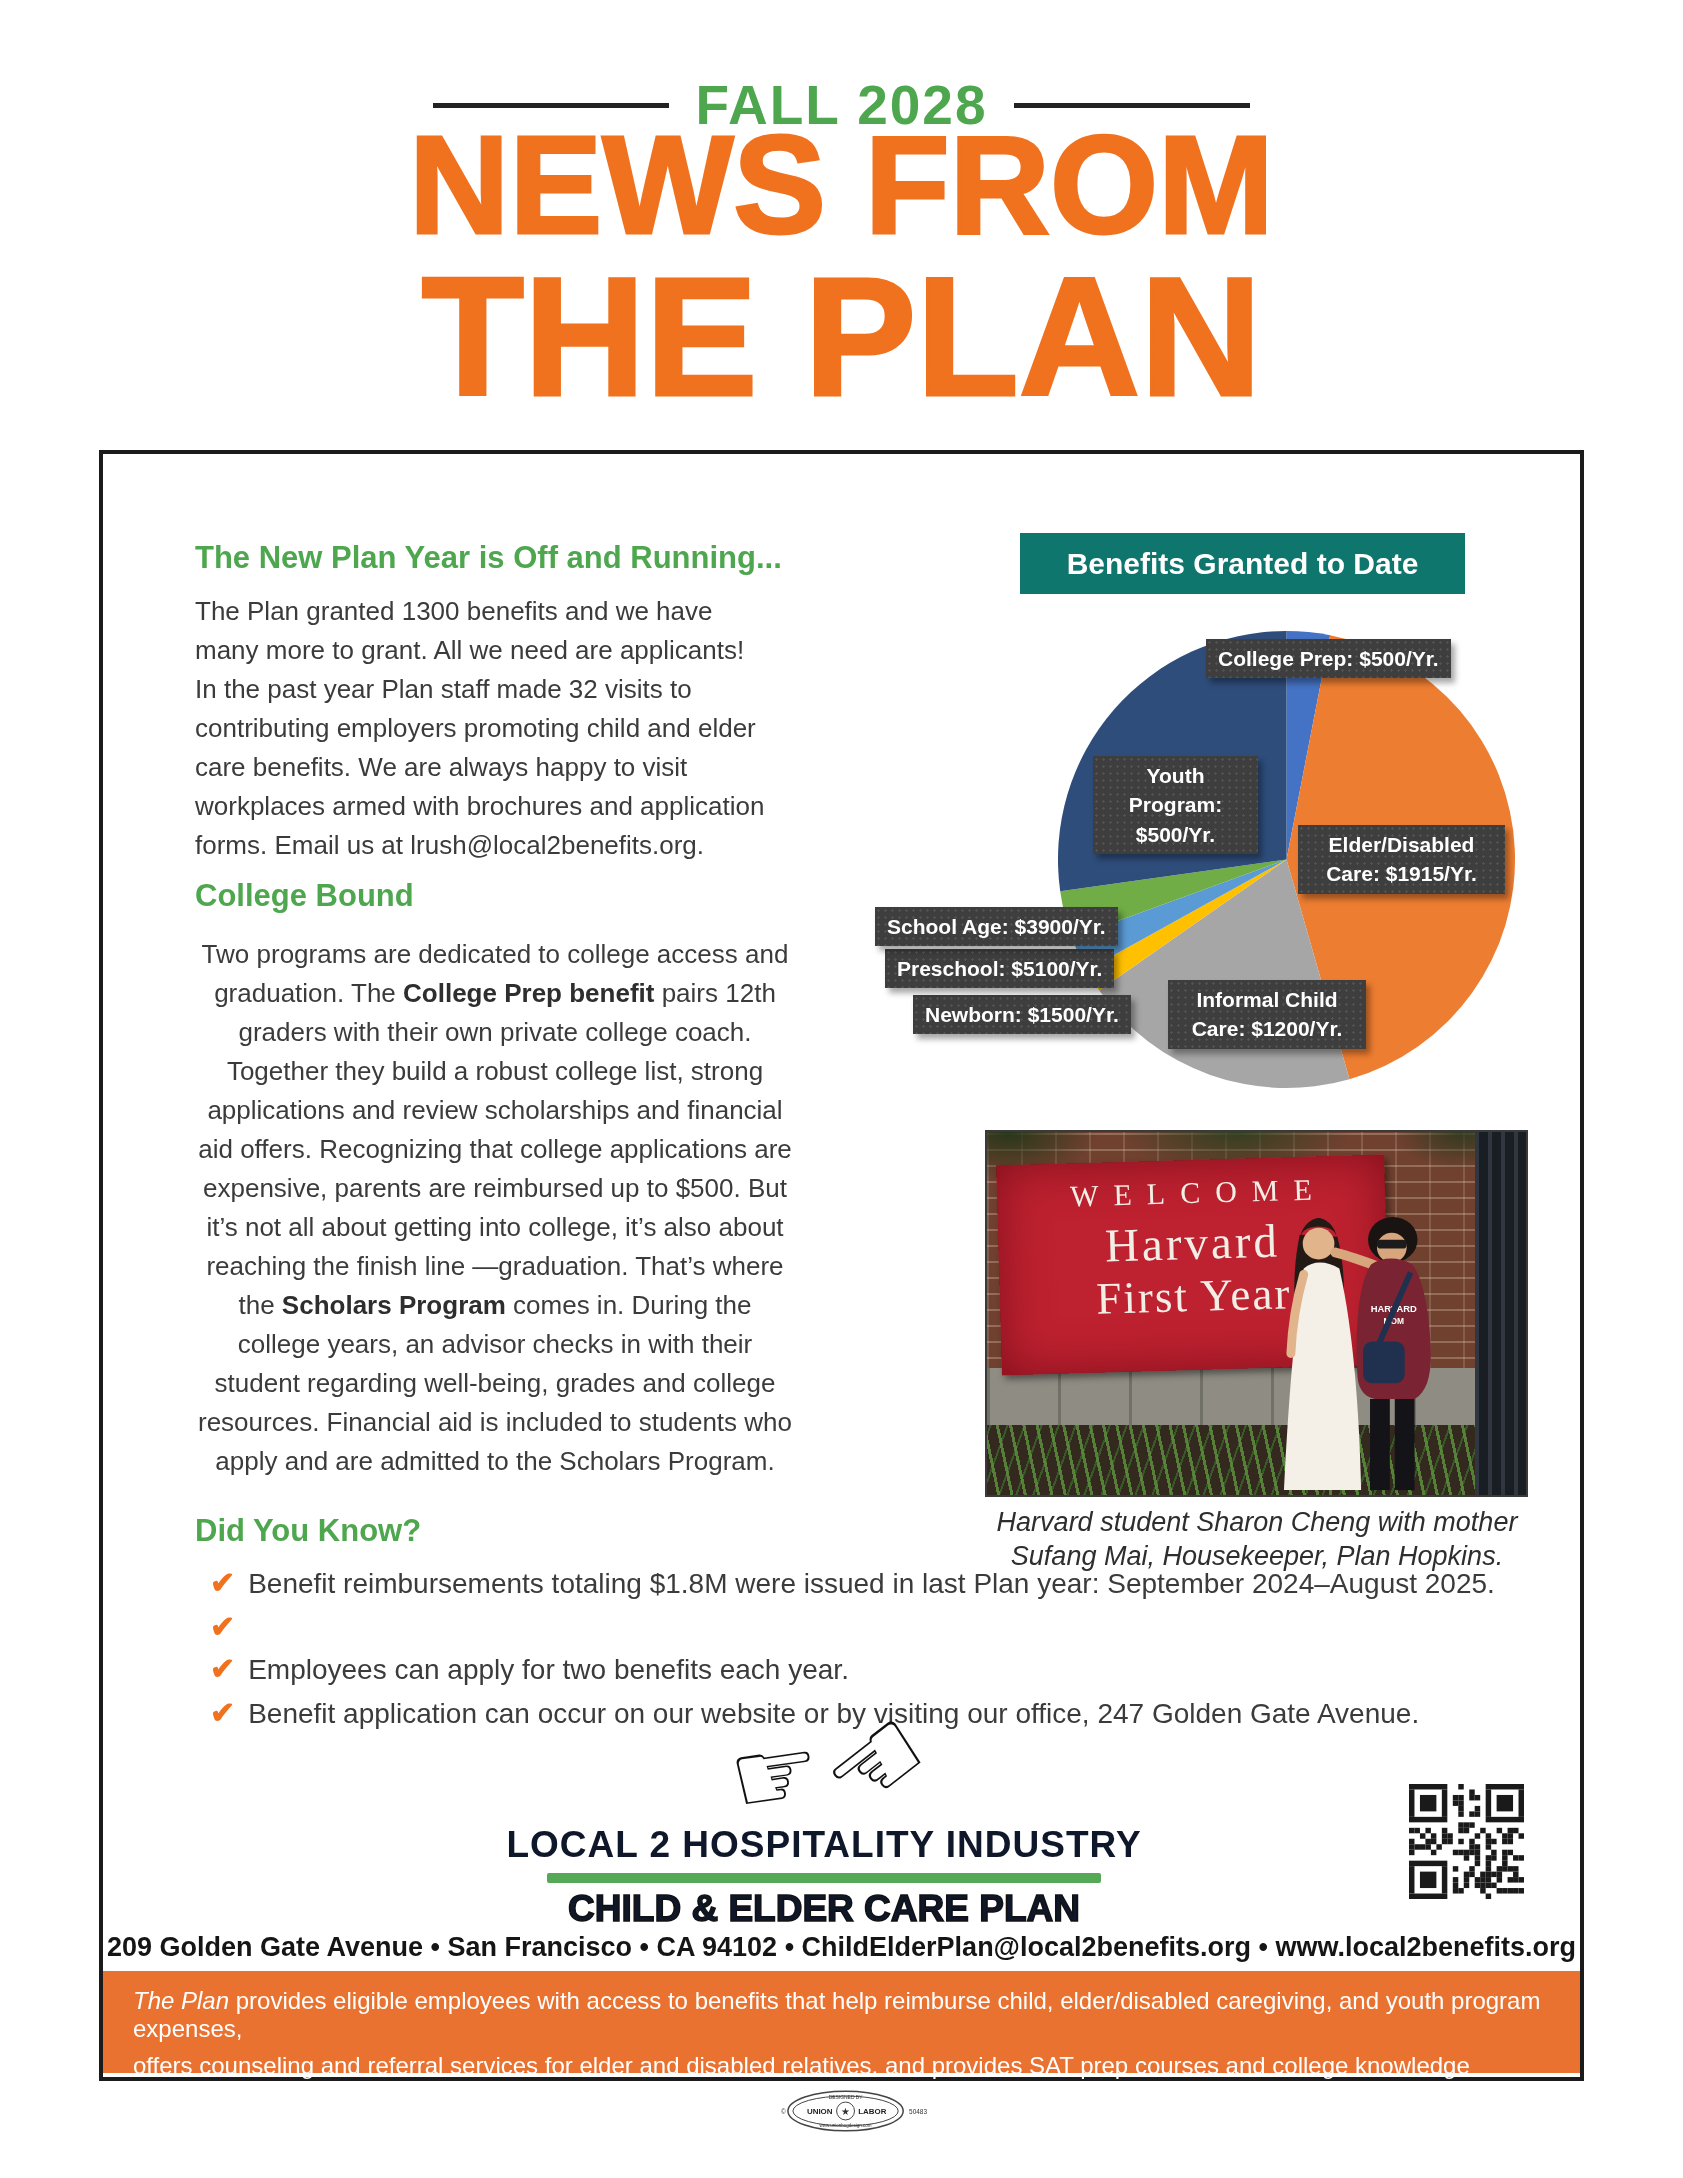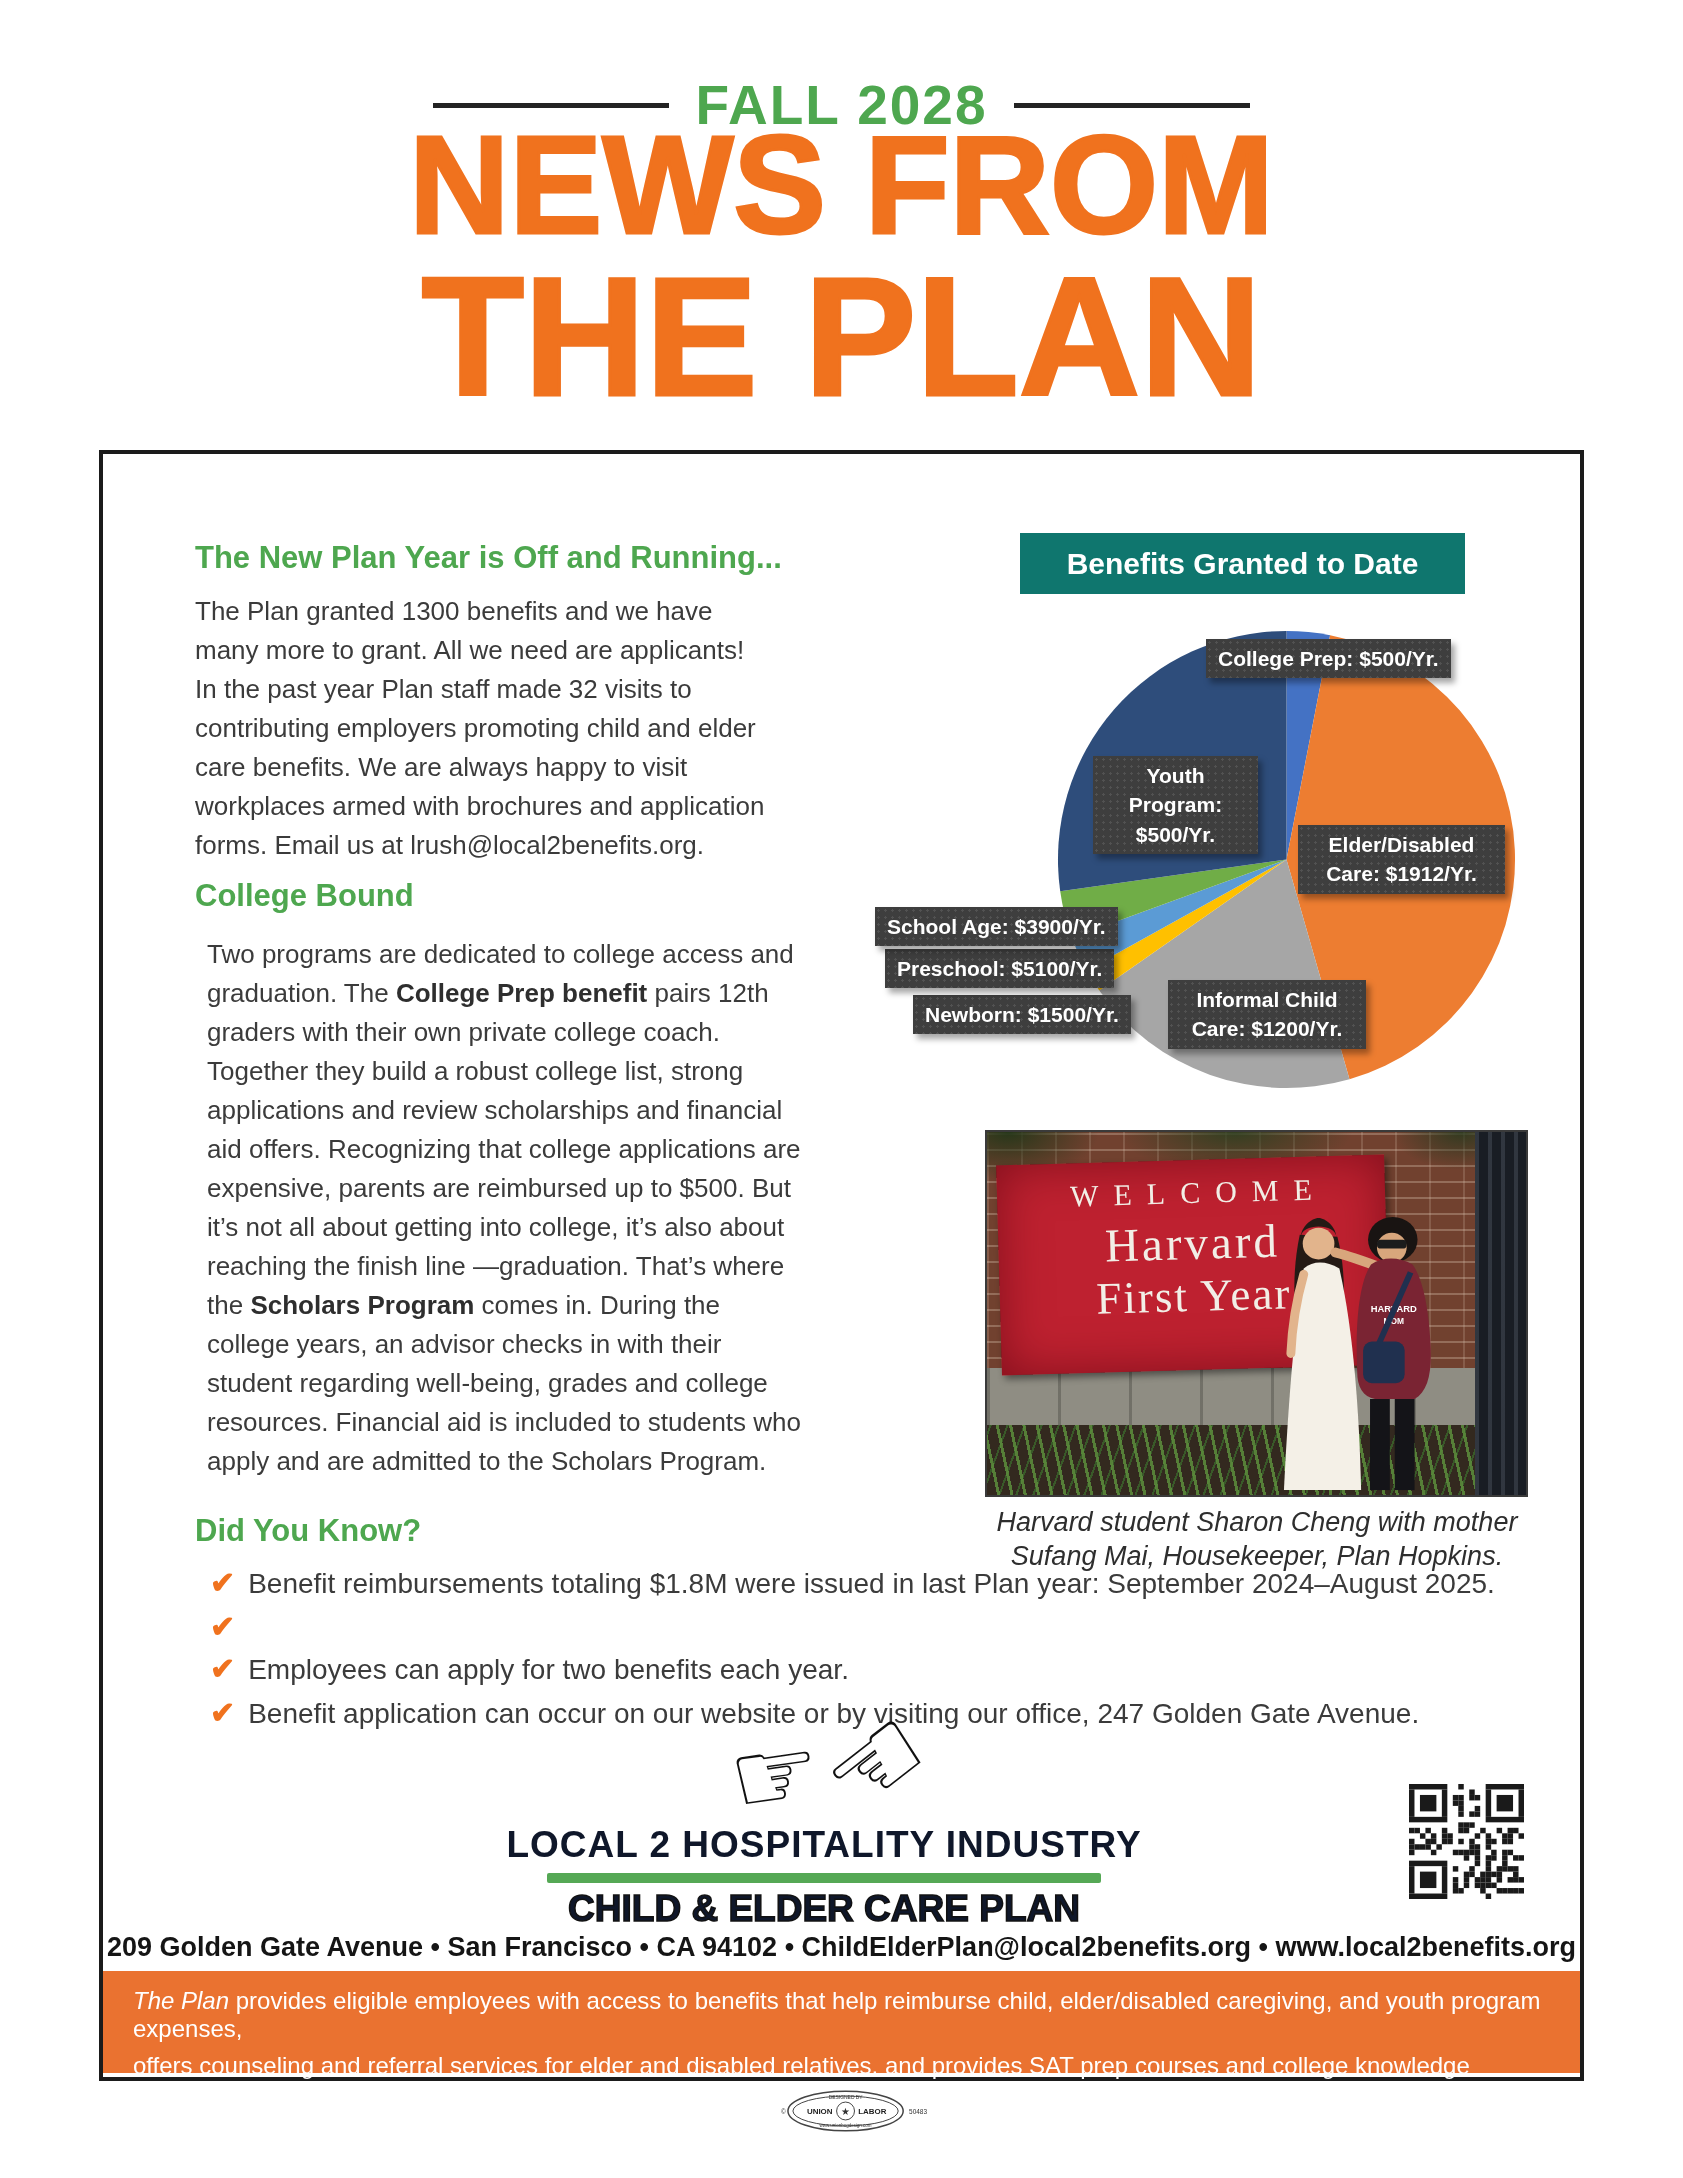--- a/index.html
+++ b/index.html
@@ -23,21 +23,21 @@
               border:4px solid #1B1B1B; }
 
   .sec-h { position:absolute; margin:0; color:#4EA74F; font-size:31px; font-weight:bold; }
   .h-plan  { left:195px; top:540px; }
   .h-coll  { left:195px; top:878px; }
   .h-dyk   { left:195px; top:1513px; }
 
   .para { position:absolute; margin:0; color:#3B3B3B; font-size:26px; line-height:39px; }
   .para b { color:#2E2E2E; }
   .p-plan { left:195px; top:592px; width:572px; }
-  .p-coll { left:207px; top:935px; width:600px; }
+  .p-coll { left:195px; top:935px; width:600px;text-align:center; }
 
   
   .chart-banner { position:absolute; left:1020px; top:533px; width:445px; height:61px;
                   background:#0f766e; color:#fff; font-size:30px; font-weight:bold;
                   display:flex; align-items:center; justify-content:center; }
   .pie-wrap { position:absolute; left:1056px; top:629px; width:461px; height:461px; }
   .plabel { position:absolute; color:#fff; font-weight:bold; font-size:21px; line-height:1.4;
             padding:5px 12px; text-align:center; background-color:#3E3E3E;
             background-image:radial-gradient(rgba(255,255,255,0.10) 1px, transparent 1.4px);
             background-size:7px 7px; box-shadow:4px 5px 6px rgba(0,0,0,0.35); }
@@ -133,21 +133,21 @@
         <path d="M 233 233 L 233.00 2.00 A 231 231 0 0 1 277.08 6.24 Z" fill="#4472C4"></path>
         <path d="M 233 233 L 277.08 6.24 A 231 231 0 0 1 296.67 455.05 Z" fill="#ED7D31"></path>
         <path d="M 233 233 L 296.67 455.05 A 231 231 0 0 1 43.78 365.50 Z" fill="#A6A6A6"></path>
         <path d="M 233 233 L 43.78 365.50 A 231 231 0 0 1 30.96 344.99 Z" fill="#FFC000"></path>
         <path d="M 233 233 L 30.96 344.99 A 231 231 0 0 1 15.93 312.01 Z" fill="#5B9BD5"></path>
         <path d="M 233 233 L 15.93 312.01 A 231 231 0 0 1 4.25 265.15 Z" fill="#70AD47"></path>
         <path d="M 233 233 L 4.25 265.15 A 231 231 0 0 1 233.00 2.00 Z" fill="#2E4D7B"></path>
       </svg>
   </div>
   <div class="plabel pl-college">College Prep: $500/Yr.</div>
-  <div class="plabel pl-elder">Elder/Disabled Care: $1912/Yr.</div>
+  <div class="plabel pl-elder">Elder/Disabled Care: $1915/Yr.</div>
   <div class="plabel pl-informal">Informal Child Care: $1200/Yr.</div>
   <div class="plabel pl-newborn">Newborn: $1500/Yr.</div>
   <div class="plabel pl-preschool">Preschool: $5100/Yr.</div>
   <div class="plabel pl-school">School Age: $3900/Yr.</div>
   <div class="plabel pl-youth">Youth Program: $500/Yr.</div>
 
   <div class="photo">
     <div class="ph-brick"></div>
     <div class="ph-stone"></div>
     <div class="ph-ground"></div>

